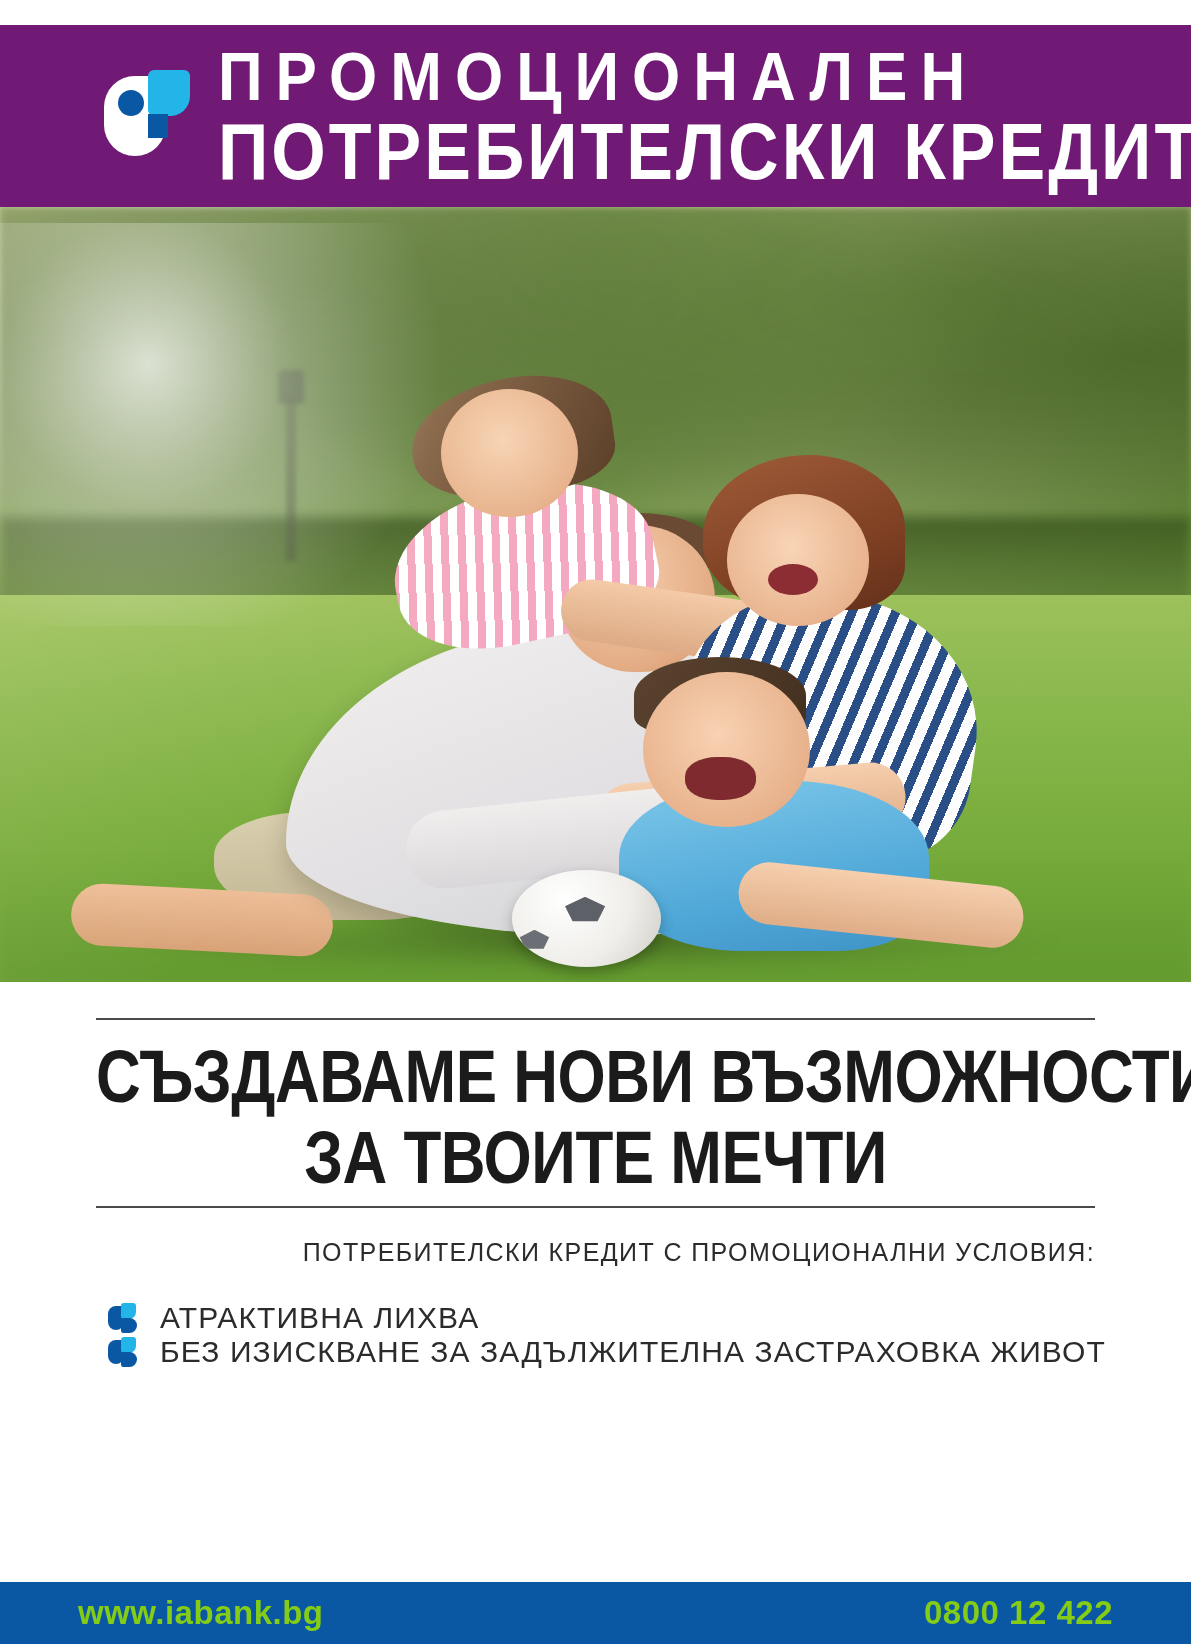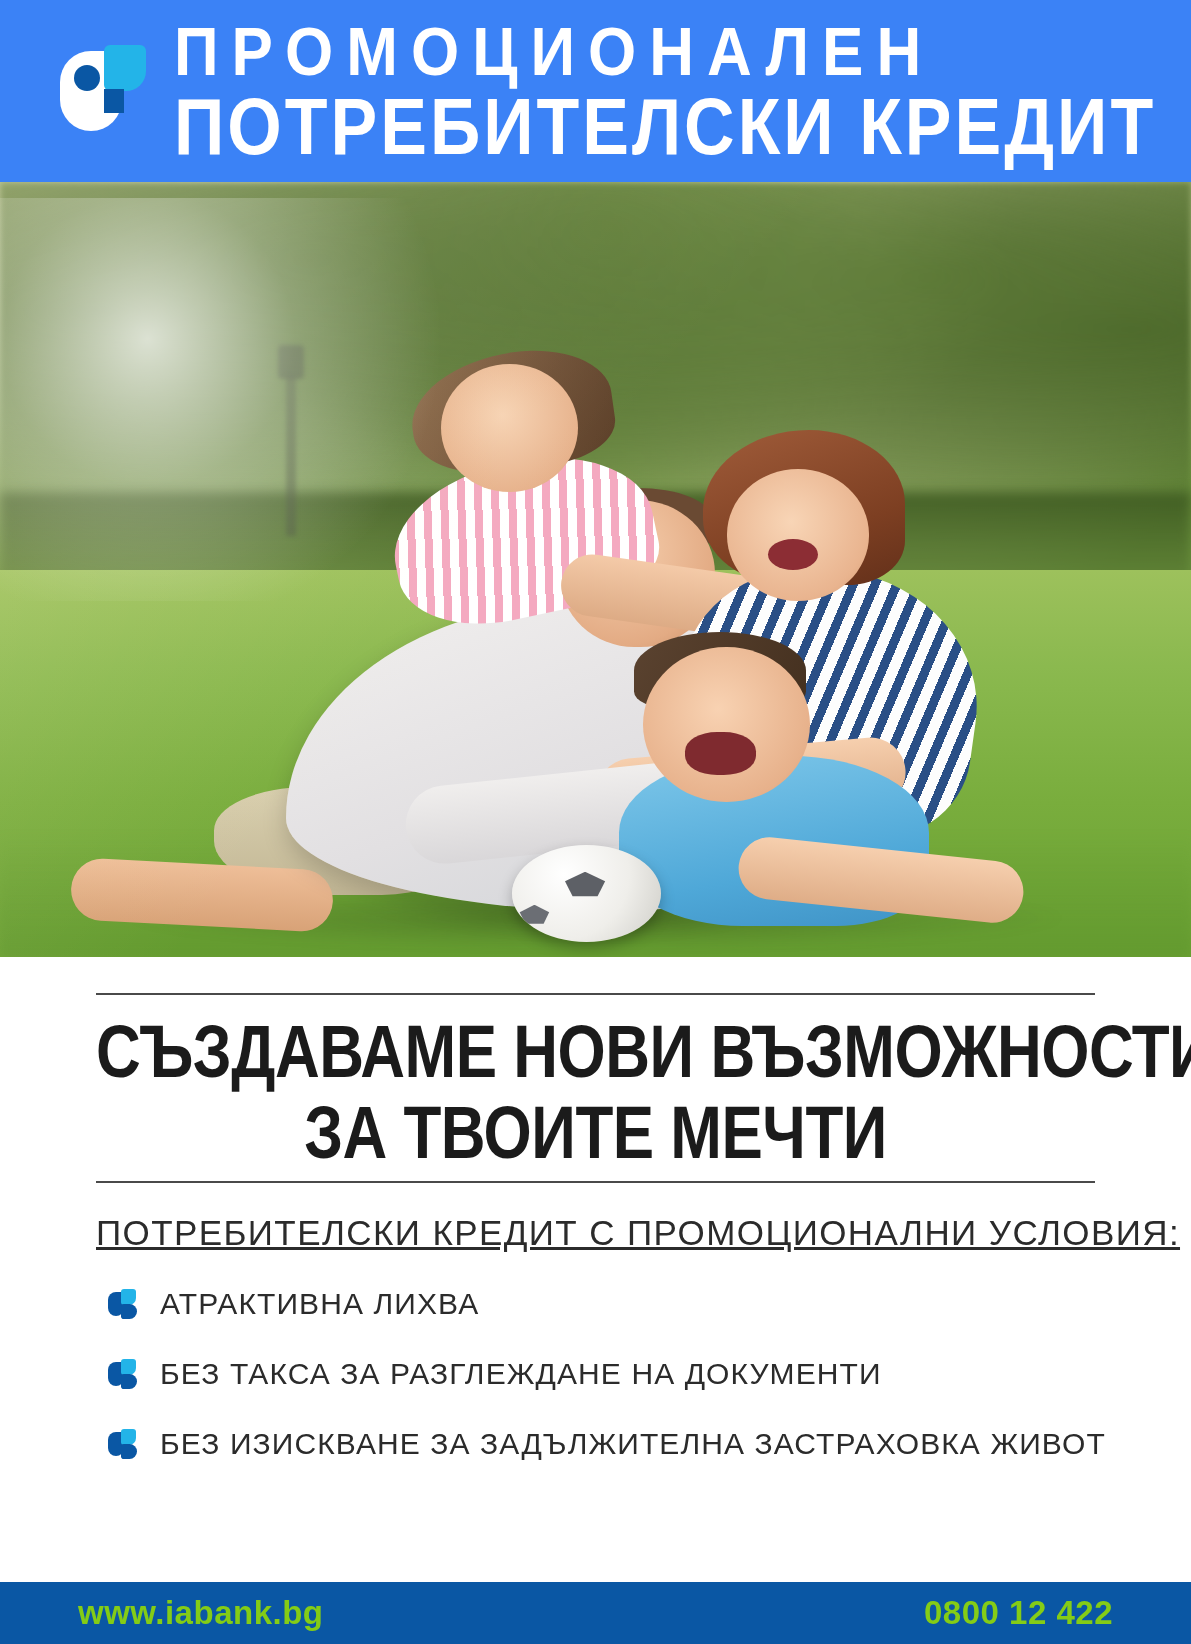--- a/index.html
+++ b/index.html
@@ -19,28 +19,29 @@
     width: 1191px;
     height: 1644px;
     display: flex;
     flex-direction: column;
     background: #ffffff;
     position: relative;
   }
 
   
   .header {
-    background: #3b82f6;
+    background: #701a75;
     height: 182px;
     flex: 0 0 182px;
     display: flex;
     align-items: center;
-    padding: 0 0 0 60px;
+    padding: 0 0 0 104px;
     box-sizing: border-box;
     position: relative;
+    margin-top: 25px;
   }
   .logo-mark {
     width: 86px;
     height: 92px;
     position: relative;
     flex: 0 0 86px;
     margin-right: 28px;
   }
   
   .logo-mark .lm-white {
@@ -449,33 +450,31 @@
   .headline .hl-2 { display: block; white-space: nowrap; margin-top: 6px; }
 
   .rule2 {
     height: 2px;
     background: #4a4a4a;
     width: 100%;
     margin-top: 30px;
   }
 
   .subhead {
-    text-align: left;
+    text-align: right;
     color: #2b2b2b;
-    font-size: 35px;
+    font-size: 25px;
     letter-spacing: 1.4px;
     margin: 30px 0 34px 0;
     white-space: nowrap;
-    text-decoration: underline;
   }
 
   .bullets {
     display: flex;
     flex-direction: column;
-    gap: 36px;
     padding-left: 12px;
   }
   .bullet {
     display: flex;
     align-items: center;
     gap: 22px;
   }
   .bullet-icon {
     width: 30px;
     height: 30px;
@@ -607,28 +606,20 @@
 
       <div class="bullet">
         <span class="bullet-icon">
           <span class="bi-a"></span>
           <span class="bi-b"></span>
           <span class="bi-c"></span>
         </span>
         <span class="bullet-text">АТРАКТИВНА ЛИХВА</span>
       </div>
 
-      <div class="bullet">
-        <span class="bullet-icon">
-          <span class="bi-a"></span>
-          <span class="bi-b"></span>
-          <span class="bi-c"></span>
-        </span>
-        <span class="bullet-text">БЕЗ ТАКСА ЗА РАЗГЛЕЖДАНЕ НА ДОКУМЕНТИ</span>
-      </div>
 
       <div class="bullet">
         <span class="bullet-icon">
           <span class="bi-a"></span>
           <span class="bi-b"></span>
           <span class="bi-c"></span>
         </span>
         <span class="bullet-text">БЕЗ ИЗИСКВАНЕ ЗА ЗАДЪЛЖИТЕЛНА ЗАСТРАХОВКА ЖИВОТ</span>
       </div>
 

